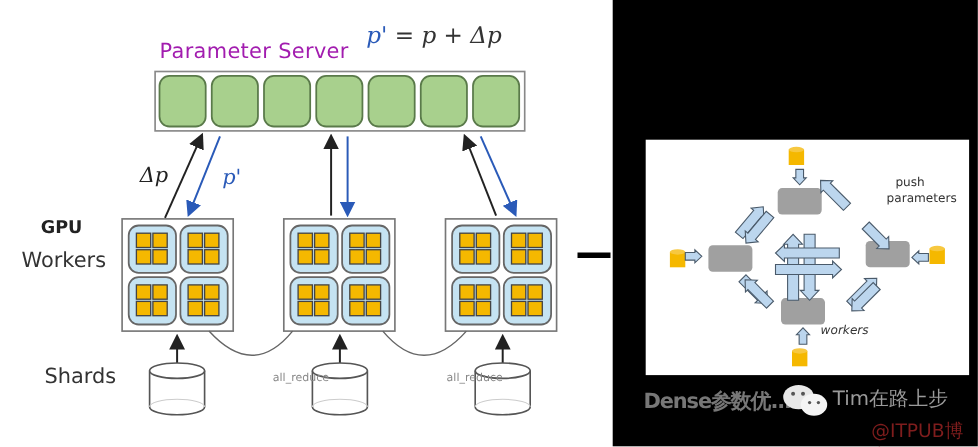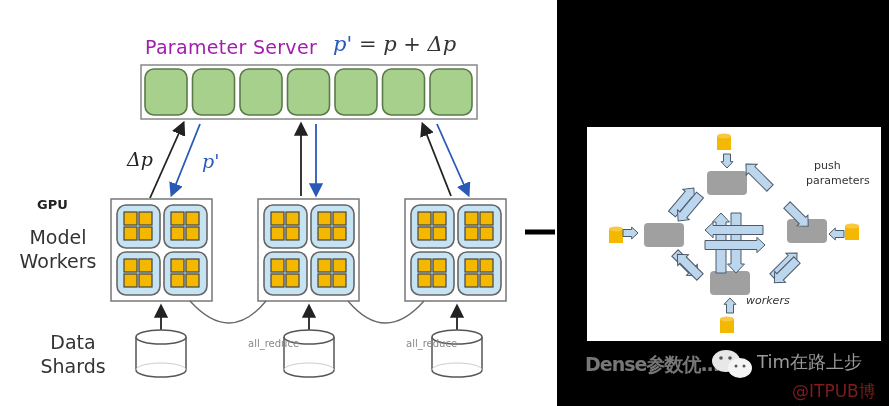--- a/index.html
+++ b/index.html
@@ -2,23 +2,23 @@
 <html><head>
 <meta charset="utf-8">
 <style>
   html, body { margin:0; padding:0; }
   body { width:889px; height:406px; position:relative; background:#ffffff; overflow:hidden; font-family:"DejaVu Sans", sans-serif; }
   .abs { position:absolute; }
   #left { left:0; top:0; width:557px; height:406px; background:#ffffff; }
   #right-bg { left:557px; top:0; width:332px; height:406px; background:#000000; }
   #right-panel { left:587px; top:127px; width:294px; height:214px; background:#ffffff; }
   .title-ps { left:145px; top:36px; font-size:19px; color:#a21caf; letter-spacing:0.3px; }
-  .formula { left:333px; top:32px; font-size:21px; color:#333; font-style:italic; font-family:"DejaVu Serif", serif; }
+  .formula { left:333px; top:20px; font-size:21px; color:#333; font-style:italic; font-family:"DejaVu Serif", serif; }
   .formula .blue { color:#2a5ab8; }
-  .gpu { left:37px; top:197px; font-size:13px; font-weight:bold; color:#222; }
+  .gpu { left:37px; top:197px; font-size:16px; font-weight:bold; color:#222; }
   .mw { left:18px; top:225px; font-size:19px; line-height:24px; text-align:center; width:80px; color:#333; }
   .ds { left:38px; top:330px; font-size:19px; line-height:24px; text-align:center; width:70px; color:#333; }
   .allr { font-size:10px; color:#888;margin-left:48px; }
   .dp { left:127px; top:148px; font-size:19px; color:#222; font-style:italic; font-family:"DejaVu Serif", serif; }
   .pp { left:202px; top:150px; font-size:19px; color:#2a5ab8; font-style:italic; font-family:"DejaVu Serif", serif; }
   .push { left:806px; top:158px; font-size:11px; color:#333; line-height:15px; }
   .workers { left:746px; top:294px; font-size:11px; font-style:italic; color:#333; }
   .wm1 { left:585px; top:352px; font-size:19px; color:#777; font-weight:bold; letter-spacing:-1px; }
   .wm2 { left:757px; top:350px; font-size:18px; color:#9a9a9a; }
   .wm3 { left:792px; top:380px; font-size:17px; color:#7f1d1d; }
@@ -178,25 +178,23 @@
 
   <line x1="525" y1="232" x2="555" y2="232" stroke="#000" stroke-width="5"></line>
 </svg>
 
 <div class="abs title-ps">Parameter Server</div>
 <div class="abs formula"><span class="blue">p'</span><span> = p + Δp</span></div>
 <div class="abs dp">Δp</div>
 <div class="abs pp">p'</div>
 <div class="abs gpu">GPU</div>
 <div class="abs mw">
-    <div>Model</div>
     <div>Workers</div>
   </div>
 <div class="abs ds">
-    <div>Data</div>
     <div>Shards</div>
   </div>
 <div class="abs allr" style="left:200px;top:338px">all_reduce</div>
 <div class="abs allr" style="left:358px;top:338px">all_reduce</div>
 
 <svg class="abs" style="left:587px;top:127px" width="294" height="214">
   <g id="right-group">
       <rect x="120" y="44" width="40" height="24" rx="4" fill="#a0a0a0"></rect>
       <rect x="57" y="96" width="40" height="24" rx="4" fill="#a0a0a0"></rect>
       <rect x="200" y="92" width="40" height="24" rx="4" fill="#a0a0a0"></rect>

